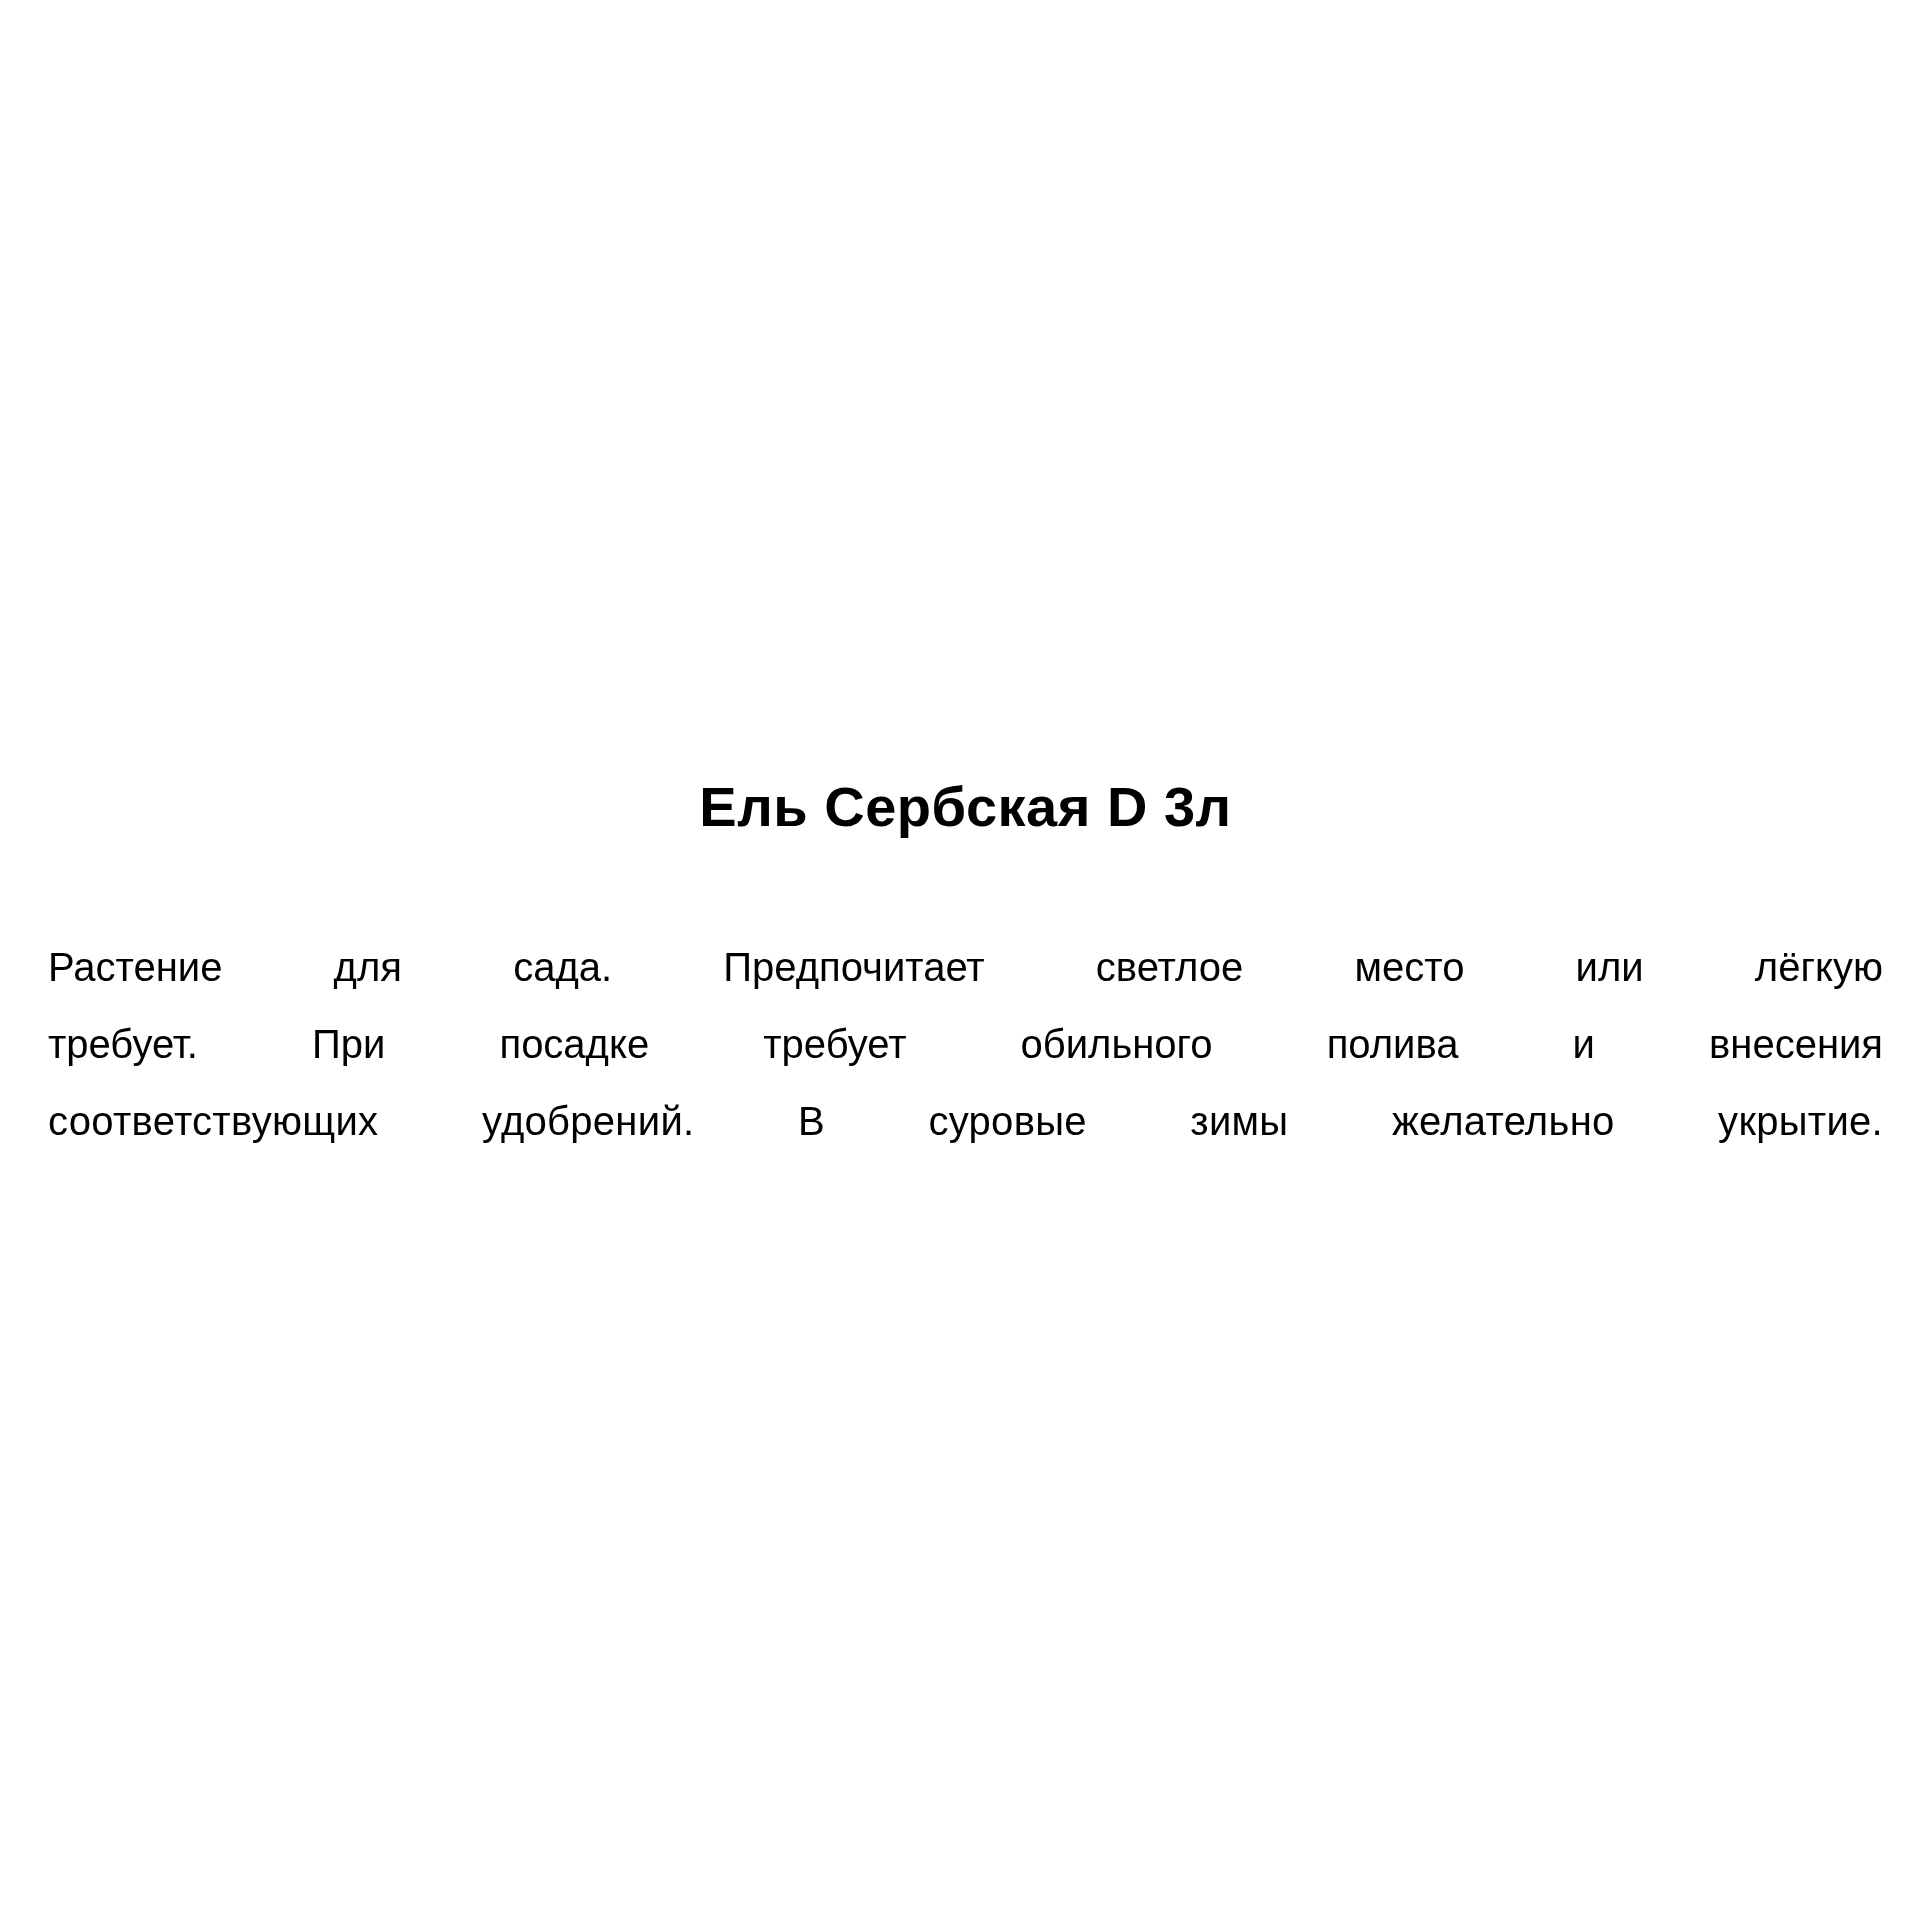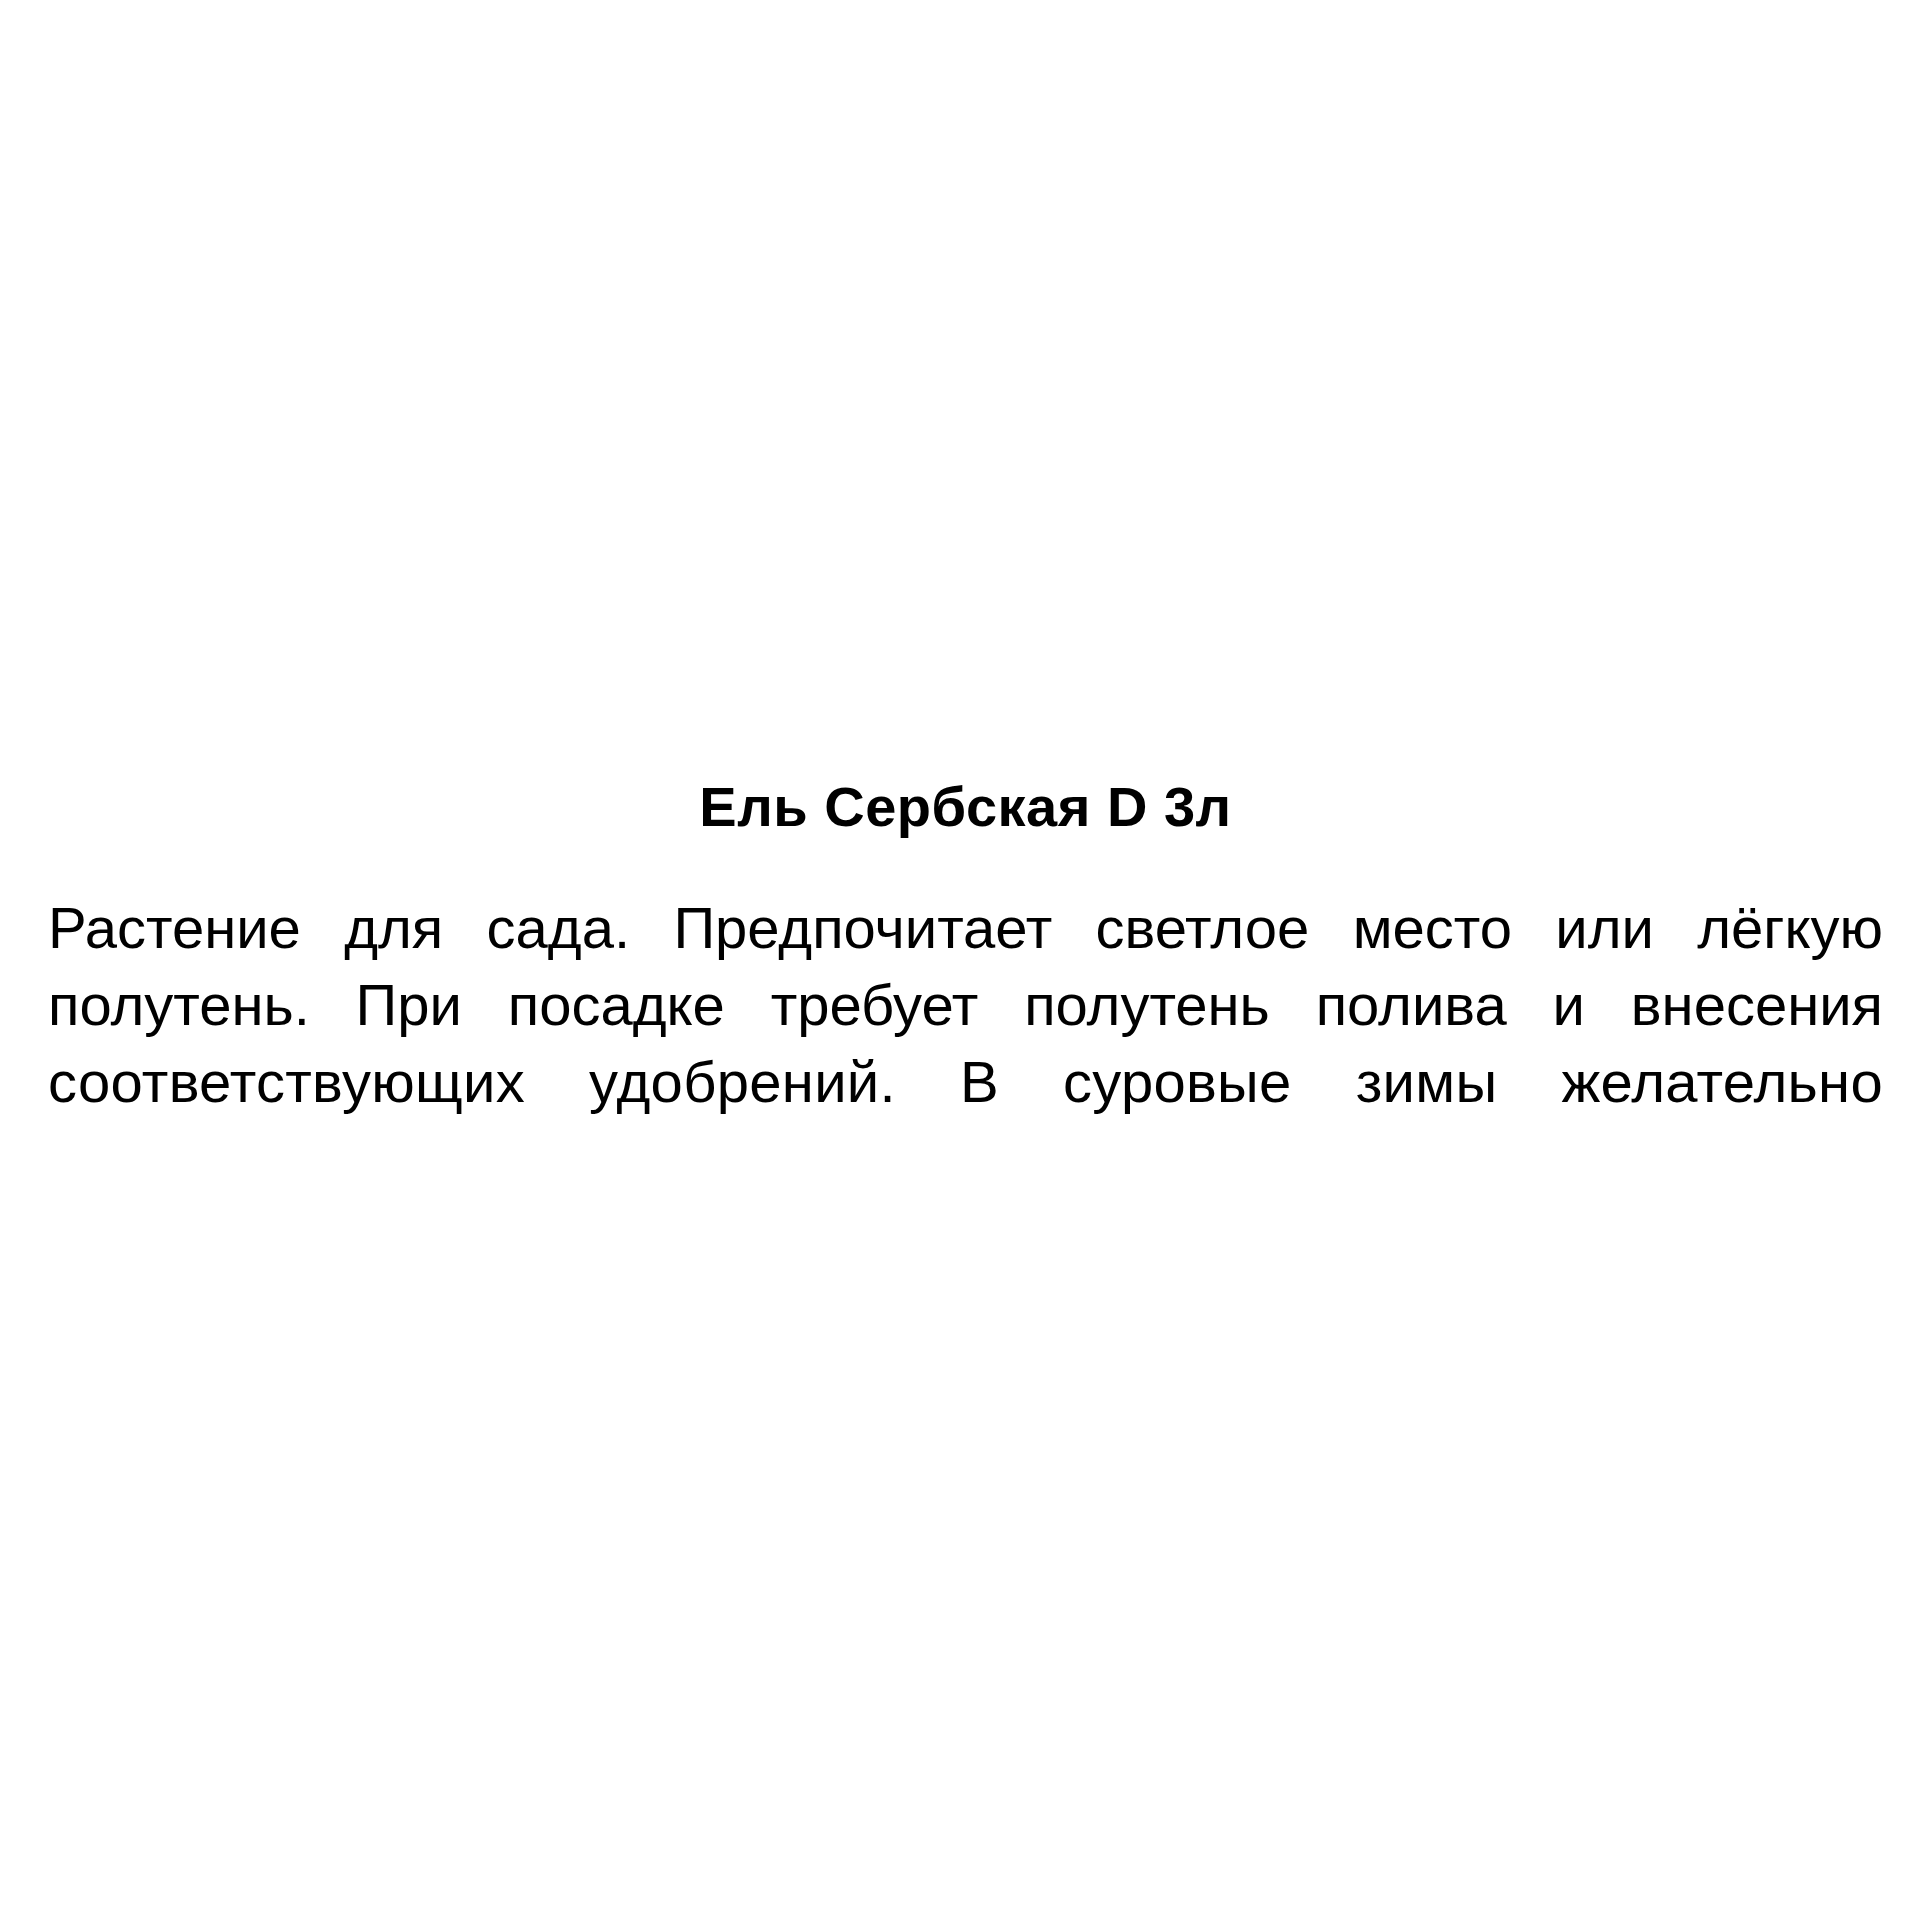--- a/index.html
+++ b/index.html
@@ -25,22 +25,22 @@
     font-weight: 700;
     font-size: 56px;
     line-height: 77px;
     letter-spacing: 0.5px;
     white-space: nowrap;
   }
   .description {
     position: absolute;
     left: 48px;
     right: 48px;
-    top: 889px;
-    font-size: 58px;
+    top: 929px;
+    font-size: 40px;
     line-height: 77px;
   }
   .description .line {
     text-align: justify;
     text-align-last: justify;
     -moz-text-align-last: justify;
     height: 77px;
     overflow: hidden;
   }
   .description .line.last {
@@ -49,18 +49,18 @@
 </style>
 </head>
 <body>
 
 <div class="page">
 
   <div class="title">Ель Сербская D 3л</div>
 
   <div class="description">
     <div class="line">Растение для сада. Предпочитает светлое место или лёгкую</div>
-    <div class="line">полутень. При посадке требует полутень полива и внесения</div>
+    <div class="line">требует. При посадке требует обильного полива и внесения</div>
     <div class="line last">соответствующих удобрений. В суровые зимы желательно укрытие.</div>
   </div>
 
 </div>
 
 
 </body></html>

